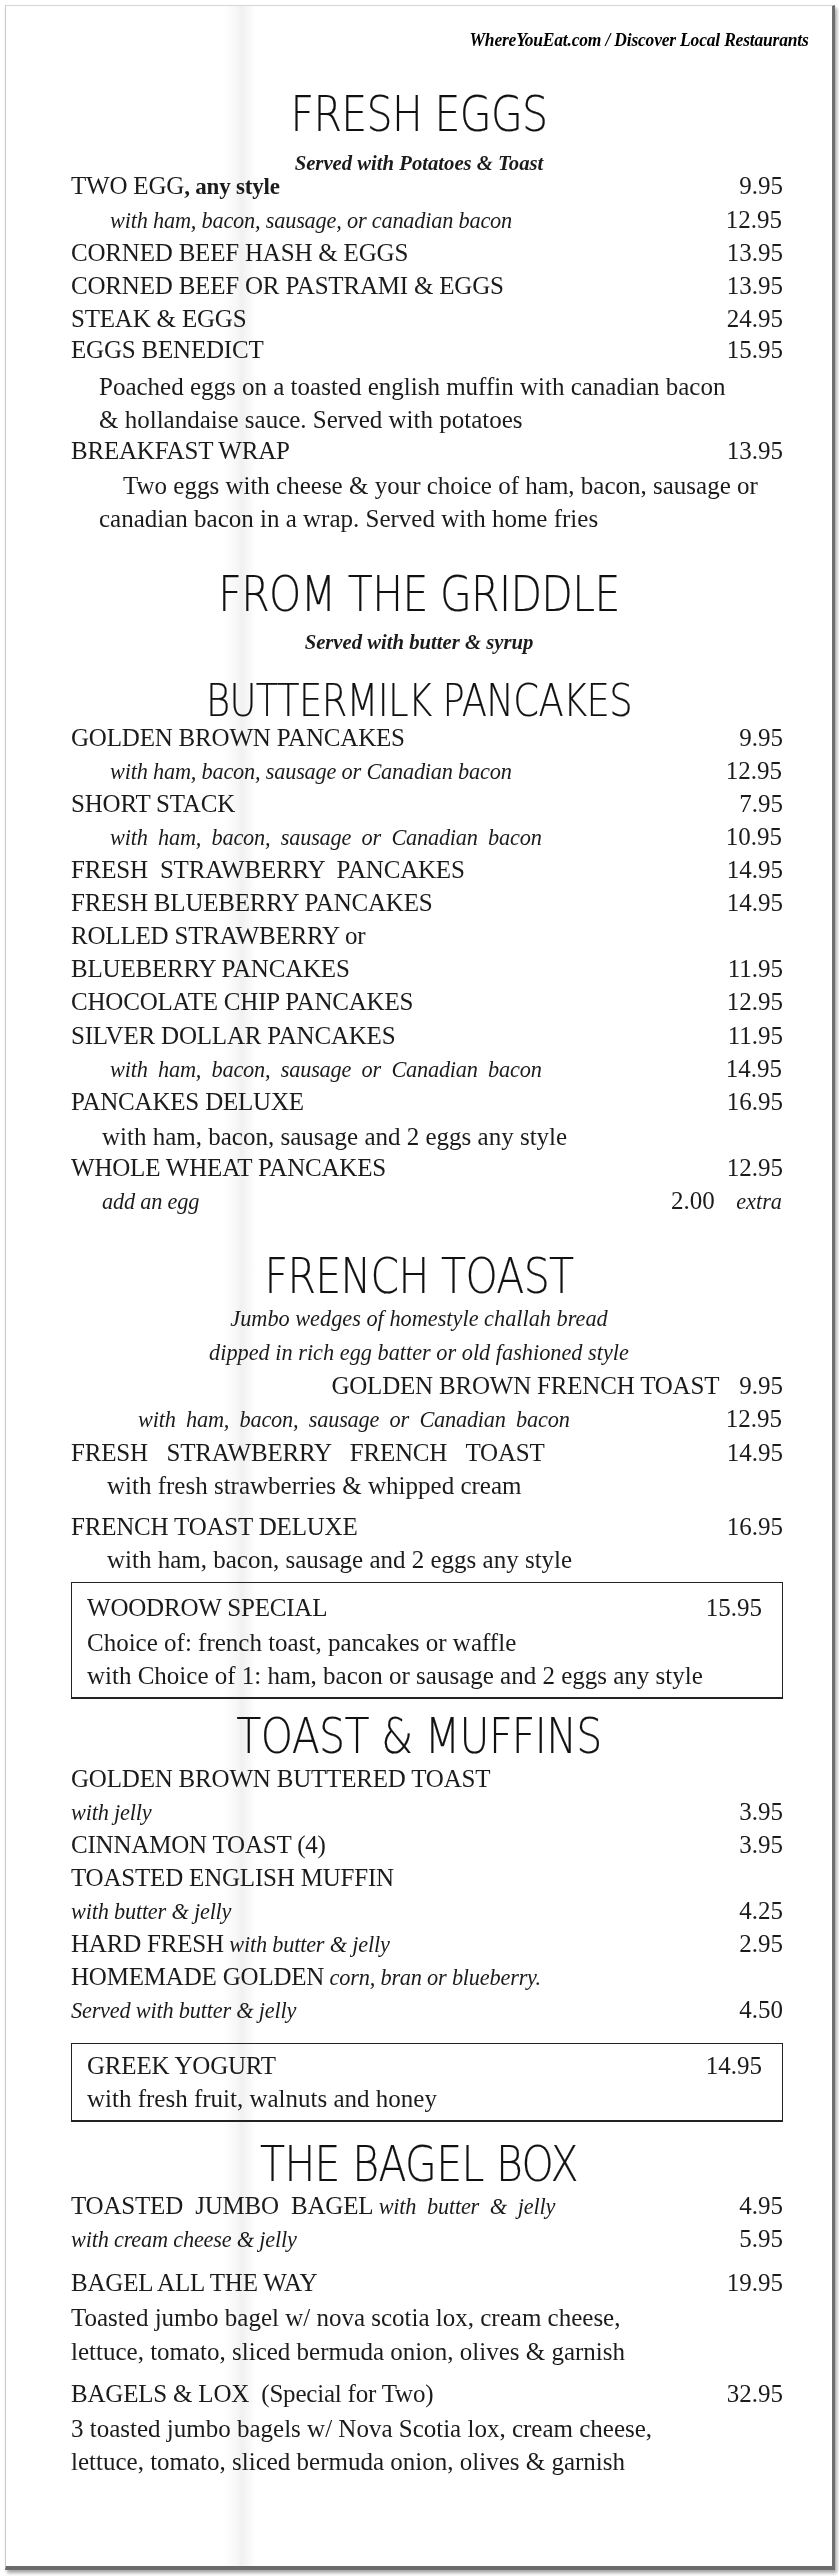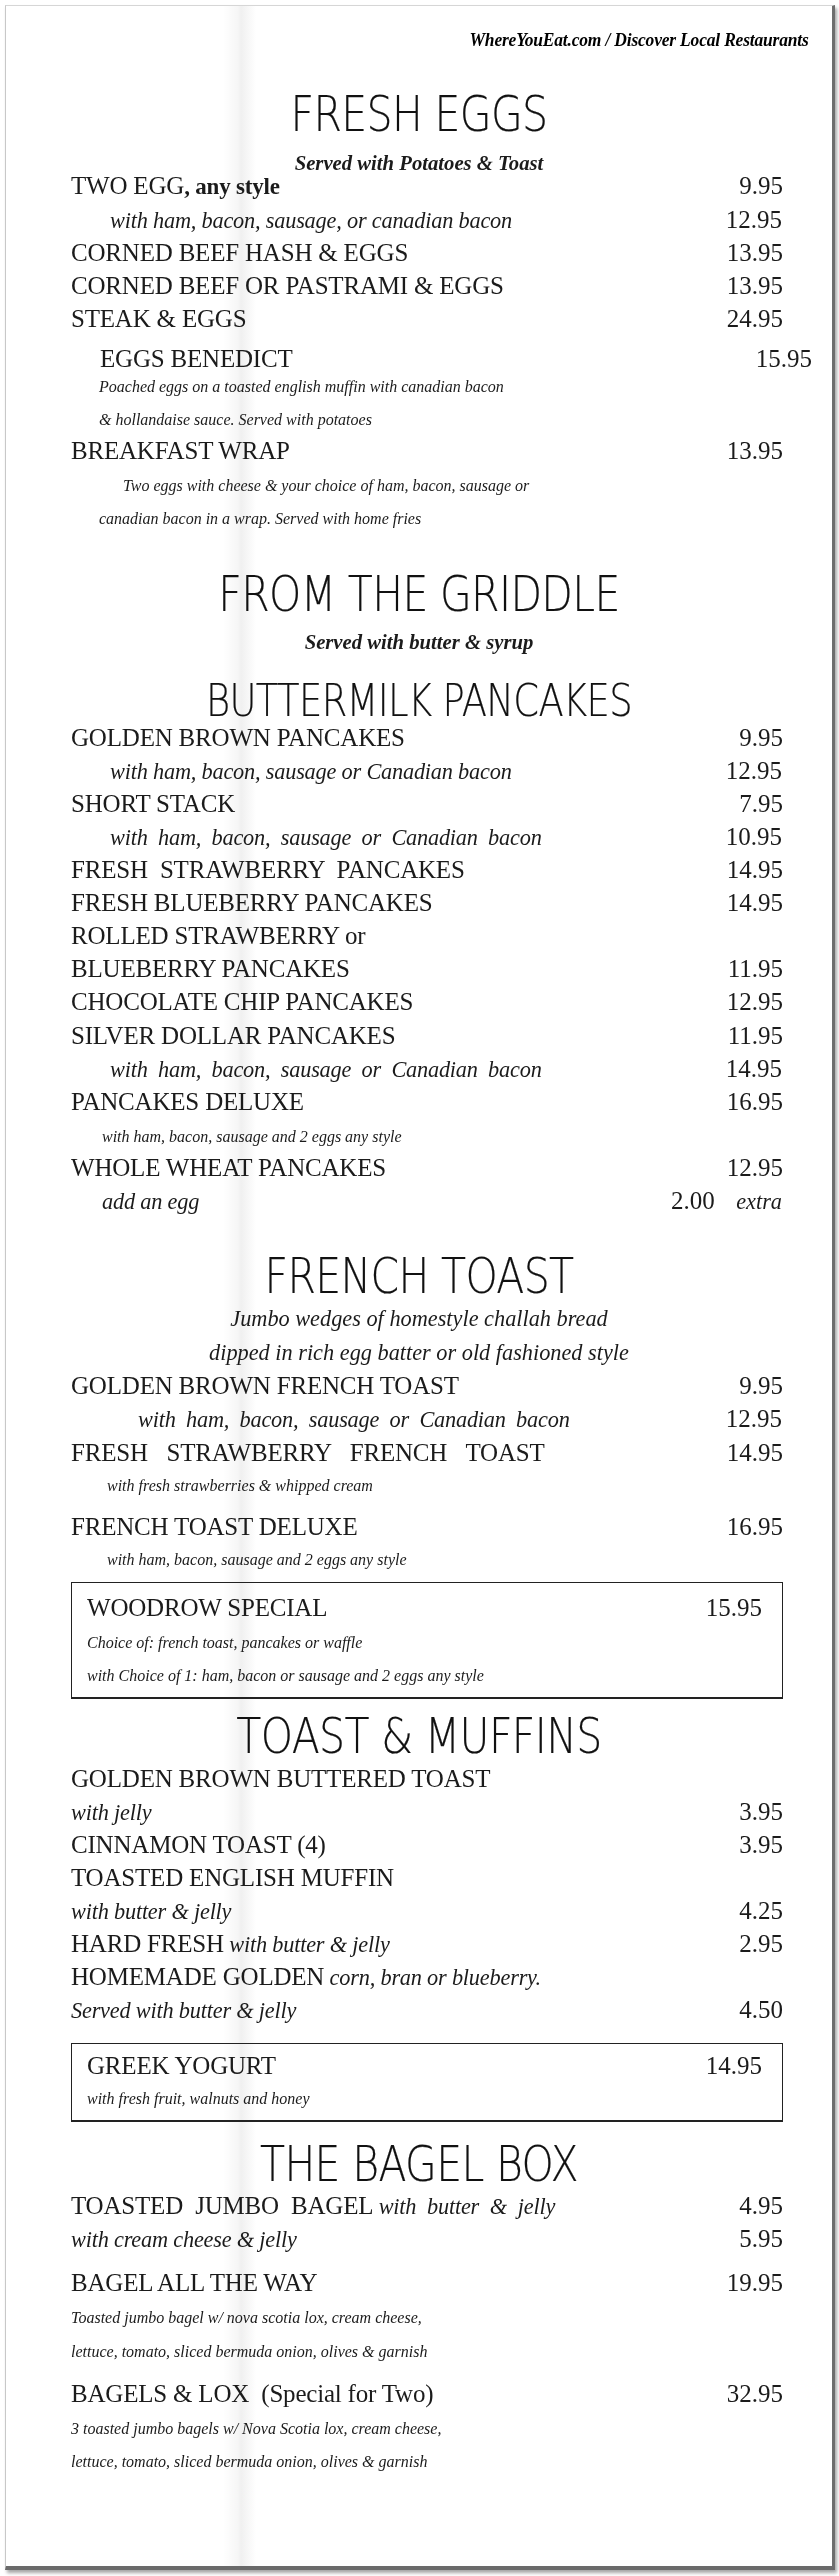--- a/index.html
+++ b/index.html
@@ -45,21 +45,21 @@
     display: flex; justify-content: space-between; align-items: baseline;
     font-size: 25px; line-height: 30px; white-space: nowrap; gap: 20px;
   }
   .row .name { letter-spacing: -0.2px; }
   .row .price { text-align: right; }
   .row.indent { left: 104px; width: 672px; }
   .row.sub { font-style: italic; font-size: 22.3px; }
   .row.sub .price { font-style: normal; font-size: 25px; }
 
   .desc {
-    position: absolute; left: 103px; font-style: italic; font-size: 16px;
+    position: absolute; left: 103px; font-size: 25px;
     line-height: 33px; white-space: nowrap;
   }
   .desc.flush { left: 65px; }
   .inline-ital { font-style: italic; font-size: 22.3px; }
 
   .boxed {
     position: absolute; left: 65px; width: 710px;
     border: 1.7px solid #222; border-bottom-width: 2.5px;
   }
   .boxed .row { left: 15px; width: 675px; }
@@ -92,21 +92,21 @@
     <span class="price">13.95</span>
   </div>
   <div class="row" style="top:265px;">
     <span class="name">CORNED BEEF OR PASTRAMI &amp; EGGS</span>
     <span class="price">13.95</span>
   </div>
   <div class="row" style="top:298px;">
     <span class="name">STEAK &amp; EGGS</span>
     <span class="price">24.95</span>
   </div>
-  <div class="row" style="top:338px;margin-left:29px;">
+  <div class="row" style="top:329px;">
     <span class="name">EGGS BENEDICT</span>
     <span class="price">15.95</span>
   </div>
   <div class="desc" style="top:364px;left:93px;">Poached eggs on a toasted english muffin with canadian bacon</div>
   <div class="desc" style="top:397px;left:93px;">&amp; hollandaise sauce. Served with potatoes</div>
   <div class="row" style="top:430px;">
     <span class="name">BREAKFAST WRAP</span>
     <span class="price">13.95</span>
   </div>
   <div class="desc" style="top:463px;left:93px;margin-left:24px;">Two eggs with cheese &amp; your choice of ham, bacon, sausage or</div>
@@ -174,21 +174,21 @@
     <span class="extra-wrap">
       <span class="price" style="font-style:normal;font-size:25px;">2.00</span>
       <span class="extra-label">extra</span>
     </span>
   </div>
 
   <div class="heading" style="top:1245px;">FRENCH TOAST</div>
   <div class="subtitle" style="top:1302px;font-weight:normal;font-size:22.3px;">Jumbo wedges of homestyle challah bread</div>
   <div class="subtitle" style="top:1336px;font-weight:normal;font-size:22.3px;">dipped in rich egg batter or old fashioned style</div>
 
-  <div class="row" style="top:1365px;">
+  <div class="row" style="top:1365px;justify-content:flex-end;">
     <span class="name">GOLDEN BROWN FRENCH TOAST</span>
     <span class="price">9.95</span>
   </div>
   <div class="row sub" style="top:1398px;left:132px;width:644px;">
     <span class="name" style="word-spacing:5px;">with ham, bacon, sausage or Canadian bacon</span>
     <span class="price">12.95</span>
   </div>
   <div class="row" style="top:1432px;">
     <span class="name" style="white-space:pre;word-spacing:3.3px;">FRESH  STRAWBERRY  FRENCH  TOAST</span>
     <span class="price">14.95</span>

